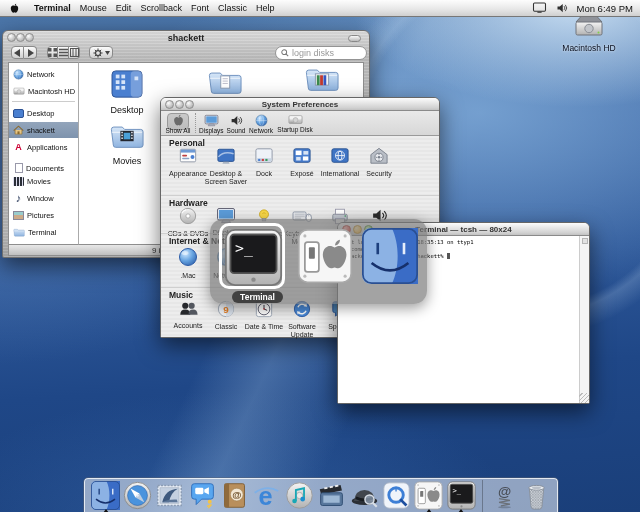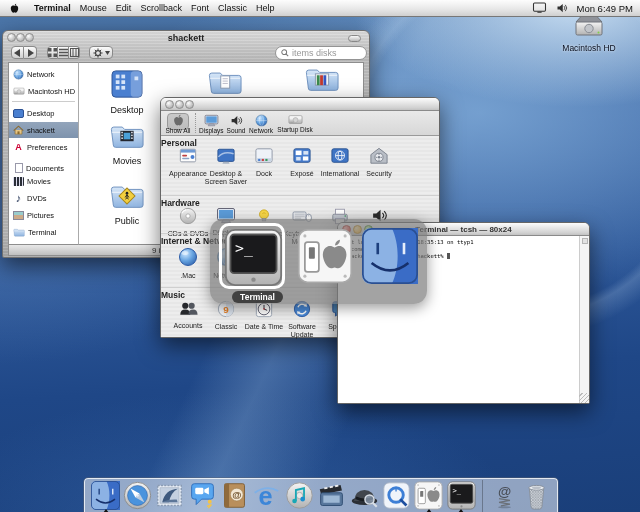--- a/index.html
+++ b/index.html
@@ -58,21 +58,21 @@
 .aqua .titlebar{position:relative;height:13px;background:linear-gradient(#fcfcfc,#d2d2d2 80%,#c2c2c2);border-bottom:1px solid #8a8a8a;border-radius:5px 5px 0 0}
 .aqua .title{position:absolute;left:0;right:0;top:2px;text-align:center;font-size:8px;font-weight:bold;color:#333;white-space:nowrap}
 
 #sysprefs{left:160px;top:97px;width:280px;height:241px}
 #sptoolbar{position:absolute;left:0;right:0;top:13px;height:25px;background:linear-gradient(#e9e9e9,#d7d7d7);border-bottom:1px solid #9a9a9a}
 .spt{position:absolute;text-align:center;font-size:6.5px;color:#111}
 .spt .ticon{margin:0 auto;display:block}
 #showall-box{position:absolute;left:6px;top:2px;width:22px;height:17px;background:linear-gradient(#c9c9c9,#bdbdbd);border:1px solid #999;border-radius:4px}
 #sptdiv{position:absolute;left:34px;top:2px;height:20px;border-left:1px dotted #999}
 #spbody{position:absolute;left:0;right:0;top:38px;bottom:0;background:repeating-linear-gradient(180deg,#ededed 0 2px,#e7e7e7 2px 4px)}
-.sphead{position:absolute;left:0;font-size:8.5px;font-weight:bold;color:#222}
+.sphead{position:absolute;left:8px;font-size:8.5px;font-weight:bold;color:#222}
 .spdiv{position:absolute;left:0;right:0;height:1px;background:#cfcfcf}
 .pi{position:absolute;width:44px;text-align:center}
 .pi .plabel{font-size:7px;color:#222;line-height:1.15;margin-top:1px}
 .pi .picon{margin:0 auto}
 
 #terminal{left:337px;top:222px;width:253px;height:182px}
 #termbody{position:absolute;left:0;right:0;top:13px;bottom:0;background:#fff;font-family:"DejaVu Sans Mono",monospace;font-size:5.5px;line-height:7px;color:#000;padding:3px 0 0 3px}
 #termscroll{position:absolute;right:0;top:13px;bottom:0;width:10px;background:#f4f4f4;border-left:1px solid #ccc}
 #termscroll .sq{position:absolute;left:1.5px;top:2px;width:6px;height:6px;background:#e2e2e2;border:1px solid #b5b5b5}
 .cursor{display:inline-block;width:3.5px;height:6px;background:#555;vertical-align:-1px}
@@ -251,21 +251,21 @@
       <svg width="5" height="4" viewBox="0 0 5 4" style="margin-left:2px">
           <polygon points="0,0 5,0 2.5,4" fill="#444"></polygon>
         </svg>
     </div>
   </div>
   <div id="searchf">
     <svg width="8" height="8" viewBox="0 0 10 10">
         <circle cx="4" cy="4" r="3" fill="none" stroke="#777" stroke-width="1.3"></circle>
         <path d="M6.2 6.2 L9 9" stroke="#777" stroke-width="1.3"></path>
       </svg>
-    <span>items disks</span>
+    <span>login disks</span>
   </div>
   <div id="fsidebar">
     <div class="srow" style="top:3px">
         <svg width="11" height="11" viewBox="0 0 20 20">
           <use href="#sGlobe"></use>
         </svg>
         <span>Network</span>
       </div>
     <div class="srow" style="top:20px">
         <svg width="12" height="9" viewBox="0 0 34 26">
@@ -279,33 +279,33 @@
         <span>Desktop</span>
       </div>
     <div class="srow sel" style="top:59px">
         <svg width="11" height="10" viewBox="0 0 16 14">
           <use href="#sHouse"></use>
         </svg>
         <span>shackett</span>
       </div>
     <div class="srow" style="top:76px">
         <span style="font-size:9px;font-weight:bold;color:#c03;width:11px;text-align:center">A</span>
-        <span>Preferences</span>
+        <span>Applications</span>
       </div>
     <div class="srow" style="top:97px">
         <span style="width:8px;height:10px;background:#fff;border:1px solid #99a;margin-left:2px"></span>
         <span>Documents</span>
       </div>
     <div class="srow" style="top:110px">
         <span style="width:11px;height:9px;background:#2b2f38;border-radius:1px;background-image:repeating-linear-gradient(90deg,#dde 0 1px,transparent 1px 3px)"></span>
         <span>Movies</span>
       </div>
     <div class="srow" style="top:127px">
         <span style="font-size:11px;color:#235;width:11px;text-align:center">♪</span>
-        <span>DVDs</span>
+        <span>Window</span>
       </div>
     <div class="srow" style="top:144px">
         <span style="width:11px;height:9px;background:linear-gradient(#9cc 50%,#ca8 50%);border:1px solid #889"></span>
         <span>Pictures</span>
       </div>
     <div class="srow" style="top:161px">
         <svg width="12" height="9" viewBox="0 0 36 28">
           <use href="#sFolder"></use>
         </svg>
         <span>Terminal</span>
@@ -353,41 +353,33 @@
             <rect x="12" y="12" width="1.6" height="1.6"></rect>
             <rect x="12" y="15" width="1.6" height="1.6"></rect>
             <rect x="22.4" y="9" width="1.6" height="1.6"></rect>
             <rect x="22.4" y="12" width="1.6" height="1.6"></rect>
             <rect x="22.4" y="15" width="1.6" height="1.6"></rect>
           </g>
           <rect x="14.5" y="10" width="7" height="7" fill="#4aa0d8"></rect>
         </svg>
       <div class="flabel">Movies</div>
     </div>
-    <div class="fitem" style="left:13px;top:120px">
-      <svg width="34" height="27" viewBox="0 0 36 28">
-          <use href="#sFolder"></use>
-          <rect x="12" y="7.5" width="12" height="12" transform="rotate(45 18 13.5)" fill="#f3cf3e" stroke="#a8861a"></rect>
-          <circle cx="18" cy="10.5" r="1.4" fill="#222"></circle>
-          <path d="M18 12 l-2 3 M18 12 l2 3 M18 12 v3 M16.5 17 l1.5-2 l1.5 2" stroke="#222" stroke-width="1" fill="none"></path>
-        </svg>
-      <div class="flabel">Public</div>
-    </div>
   </div>
   <div id="fstatus">
     <span class="grip"></span>
     <span class="stext">9 items</span>
   </div>
 </div>
 
 <div id="sysprefs" class="win aqua">
   <div class="titlebar">
     <span class="tl gray" style="left:4px"></span>
     <span class="tl gray" style="left:14px"></span>
     <span class="tl gray" style="left:24px"></span>
+    <div class="title">System Preferences</div>
   </div>
   <div id="sptoolbar">
     <div id="showall-box"></div>
     <div class="spt" style="left:4px;top:3px;width:26px">
       <svg class="ticon" width="13" height="13" viewBox="0 0 16 16">
           <use href="#sApple" fill="#6b6b6b"></use>
         </svg>
       <div>Show All</div>
     </div>
     <div id="sptdiv"></div>

